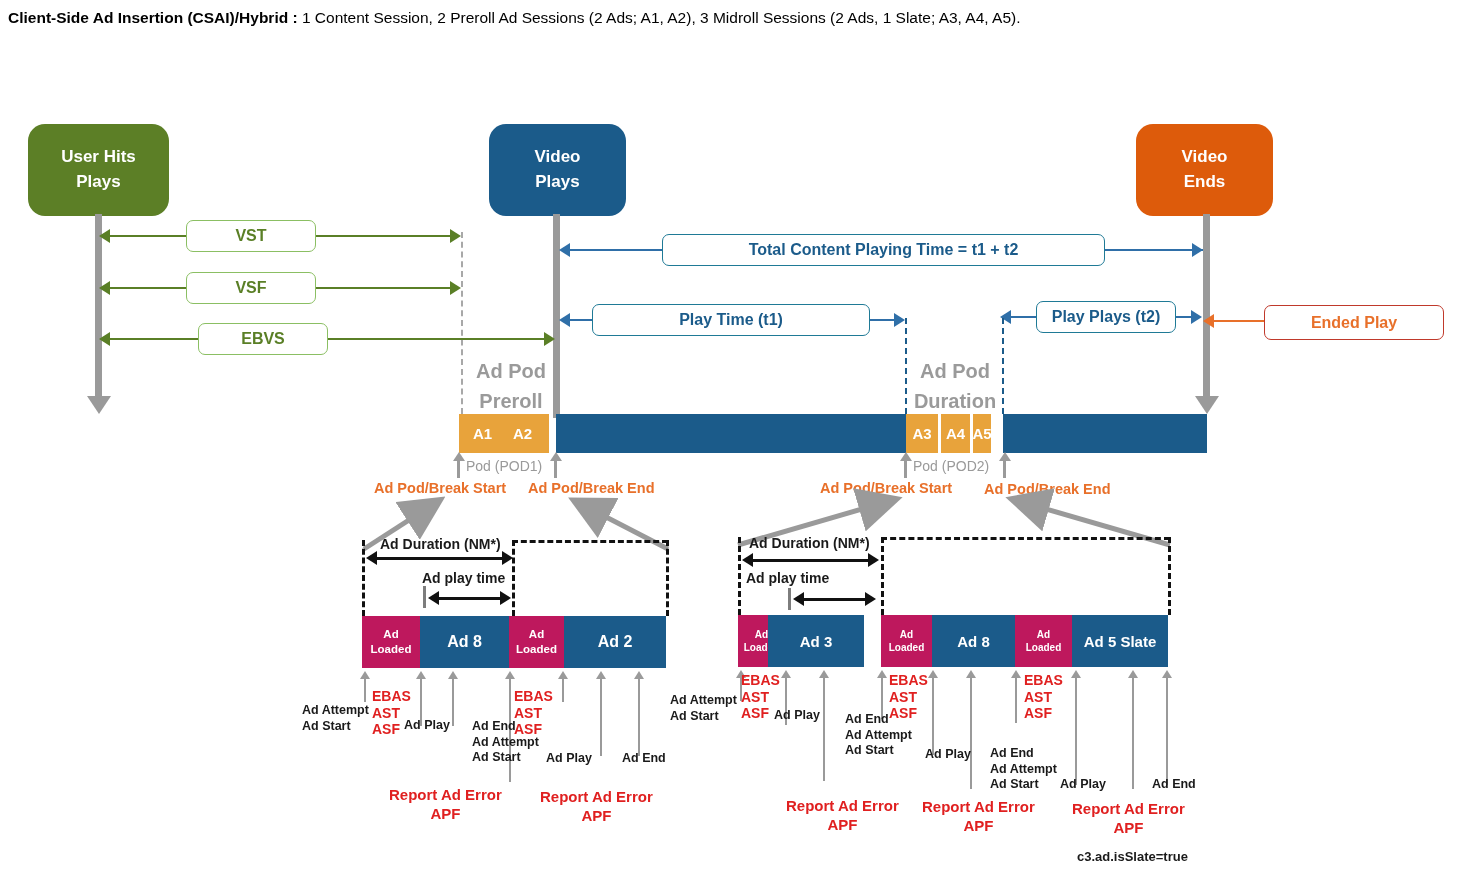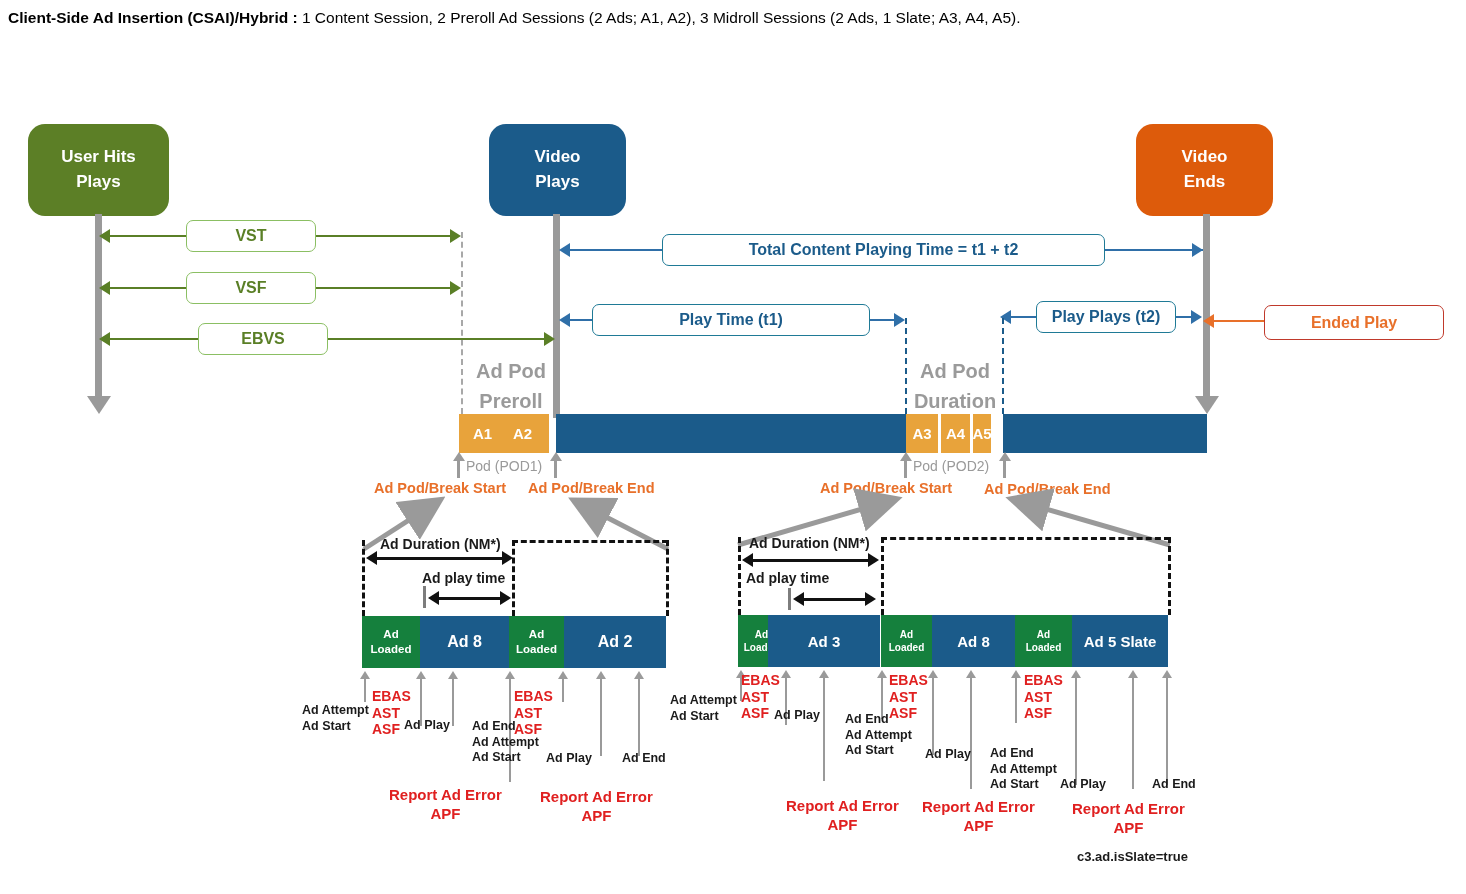--- a/index.html
+++ b/index.html
@@ -54,21 +54,21 @@
   
   .podtxt{color:#9a9a9a;font-size:20px;font-weight:bold;text-align:center;line-height:1.5;}
   .podsmall{color:#9a9a9a;font-size:14px;}
   .orangetxt{color:#e8702a;font-weight:bold;font-size:14.5px;white-space:nowrap;}
   .blacktxt{color:#1a1a1a;font-weight:bold;font-size:12.5px;line-height:1.25;white-space:nowrap;}
   .redtxt{color:#e02020;font-weight:bold;font-size:14px;line-height:1.18;white-space:nowrap;}
   .redbig{color:#e02020;font-weight:bold;font-size:15px;line-height:1.25;text-align:center;white-space:nowrap;}
   
   .adblk{position:absolute;height:52px;display:flex;align-items:center;justify-content:center;
          color:#fff;font-weight:bold;text-align:center;box-sizing:border-box;}
-  .adblk.loaded{background:#15803d;font-size:11.5px;line-height:1.3;}
+  .adblk.loaded{background:#be185d;font-size:11.5px;line-height:1.3;}
   .adblk.ad{background:#1b5b8a;font-size:16px;}
   .adblk.small{font-size:10px;}
   .adblk.adsm{font-size:15px;}
   
   .bdash{position:absolute;border-left:3px dashed #111;}
   .bdash-t{position:absolute;border-top:3px dashed #111;}
   
   .blkline{position:absolute;height:3px;background:#111;}
   .blkL{position:absolute;width:0;height:0;border-top:7px solid transparent;
         border-bottom:7px solid transparent;border-right:11px solid #111;}
@@ -294,21 +294,21 @@
 <div class="abs blacktxt" style="left:746px;top:570px;font-size:14px;">Ad play time</div>
 <div class="tickbar" style="left:788px;top:588px;height:22px;"></div>
 <div class="blkL" style="left:793px;top:592px;"></div>
 <div class="blkline" style="left:803px;top:597.5px;width:64px;"></div>
 <div class="blkR" style="left:865px;top:592px;"></div>
 
 <div class="adblk loaded small" style="left:738px;top:615px;width:47px;flex-direction:column;">
   <span>Ad</span>
   <span>Loaded</span>
 </div>
-<div class="adblk ad adsm" style="left:768px;top:615px;width:112px;">
+<div class="adblk ad adsm" style="left:768px;top:615px;width:96px;">
   <span>Ad 3</span>
 </div>
 <div class="adblk loaded small" style="left:881px;top:615px;width:51px;flex-direction:column;">
   <span>Ad</span>
   <span>Loaded</span>
 </div>
 <div class="adblk ad adsm" style="left:932px;top:615px;width:83px;">
   <span>Ad 8</span>
 </div>
 <div class="adblk loaded small" style="left:1015px;top:615px;width:57px;flex-direction:column;">

